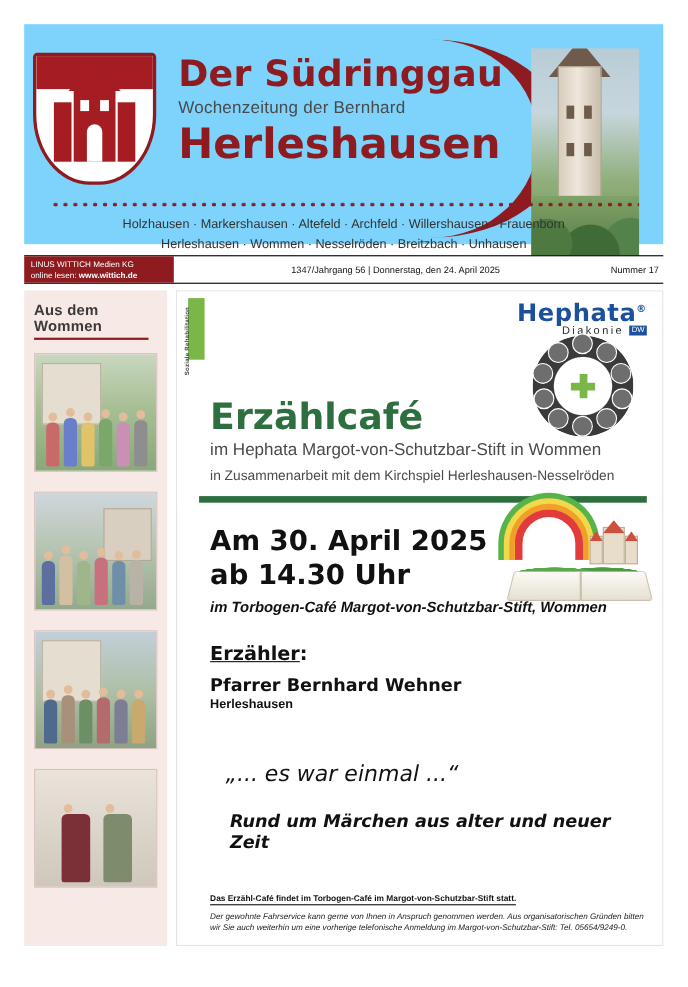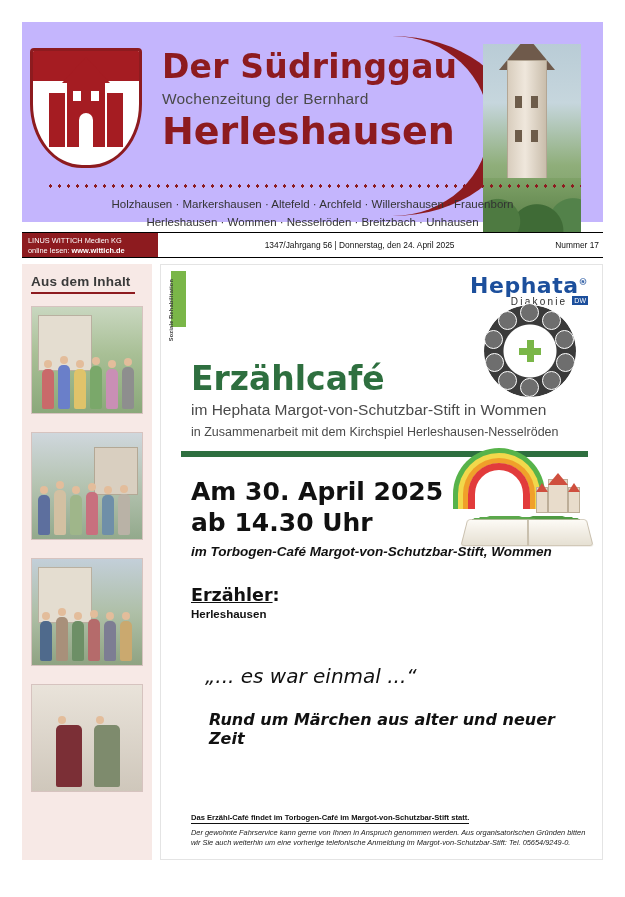--- a/index.html
+++ b/index.html
@@ -21,21 +21,21 @@
     position: relative;
     height: 232px;
     width: 625px;
     background: #ffffff;
     overflow: hidden;
   }
   .mast-inner {
     position: absolute;
     left: 22px; top: 22px;
     right: 22px; bottom: 10px;
-    background: #c4b5fd;
+    background: #7dd3fc;
   }
   
   .swoosh {
     position: absolute;
     right: 88px; top: 14px;
     width: 240px; height: 180px;
     border-right: 26px solid #8d1b1f;
     border-radius: 0 150px 150px 0 / 0 110px 110px 0;
     pointer-events: none;
   }
@@ -436,21 +436,21 @@
         <b>www.wittich.de</b>
       </span>
     </div>
     <div class="mid">1347/Jahrgang 56  |  Donnerstag, den 24. April 2025</div>
     <div class="right">Nummer 17</div>
   </div>
 
   <div class="content">
 
     <div class="leftcol">
-      <div class="inhalt-title">Aus dem Inhalt</div>
+      <div class="inhalt-title">Aus dem Wommen</div>
       <div class="inhalt-rule"></div>
 
       <div class="thumbs">
 
         <div class="thumb">
           <div class="sky t1s"></div>
           <div class="bld"></div>
           <div class="people">
             <div class="p" style="left:10px;background:#c96a6a"></div>
             <div class="p" style="left:26px;background:#6a7fc9;height:44px"></div>
@@ -538,20 +538,21 @@
       <div class="ad-body">
         <div class="big-date">
           <div>Am 30. April 2025</div>
           <div>ab 14.30 Uhr</div>
         </div>
         <div class="venue">im Torbogen-Café Margot-von-Schutzbar-Stift, Wommen</div>
 
         <div class="erzaehler">
           <u>Erzähler</u><span>:</span>
         </div>
+        <div class="pfarrer">Pfarrer Bernhard Wehner</div>
         <div class="ort">Herleshausen</div>
 
         <div class="quote">„... es war einmal ...“</div>
         <div class="tagline">Rund um Märchen aus alter und neuer Zeit</div>
       </div>
 
       <div class="book">
         <div class="rainbow"></div>
         <div class="castle2">
           <div class="b" style="left:12px;width:20px;height:34px"></div>

